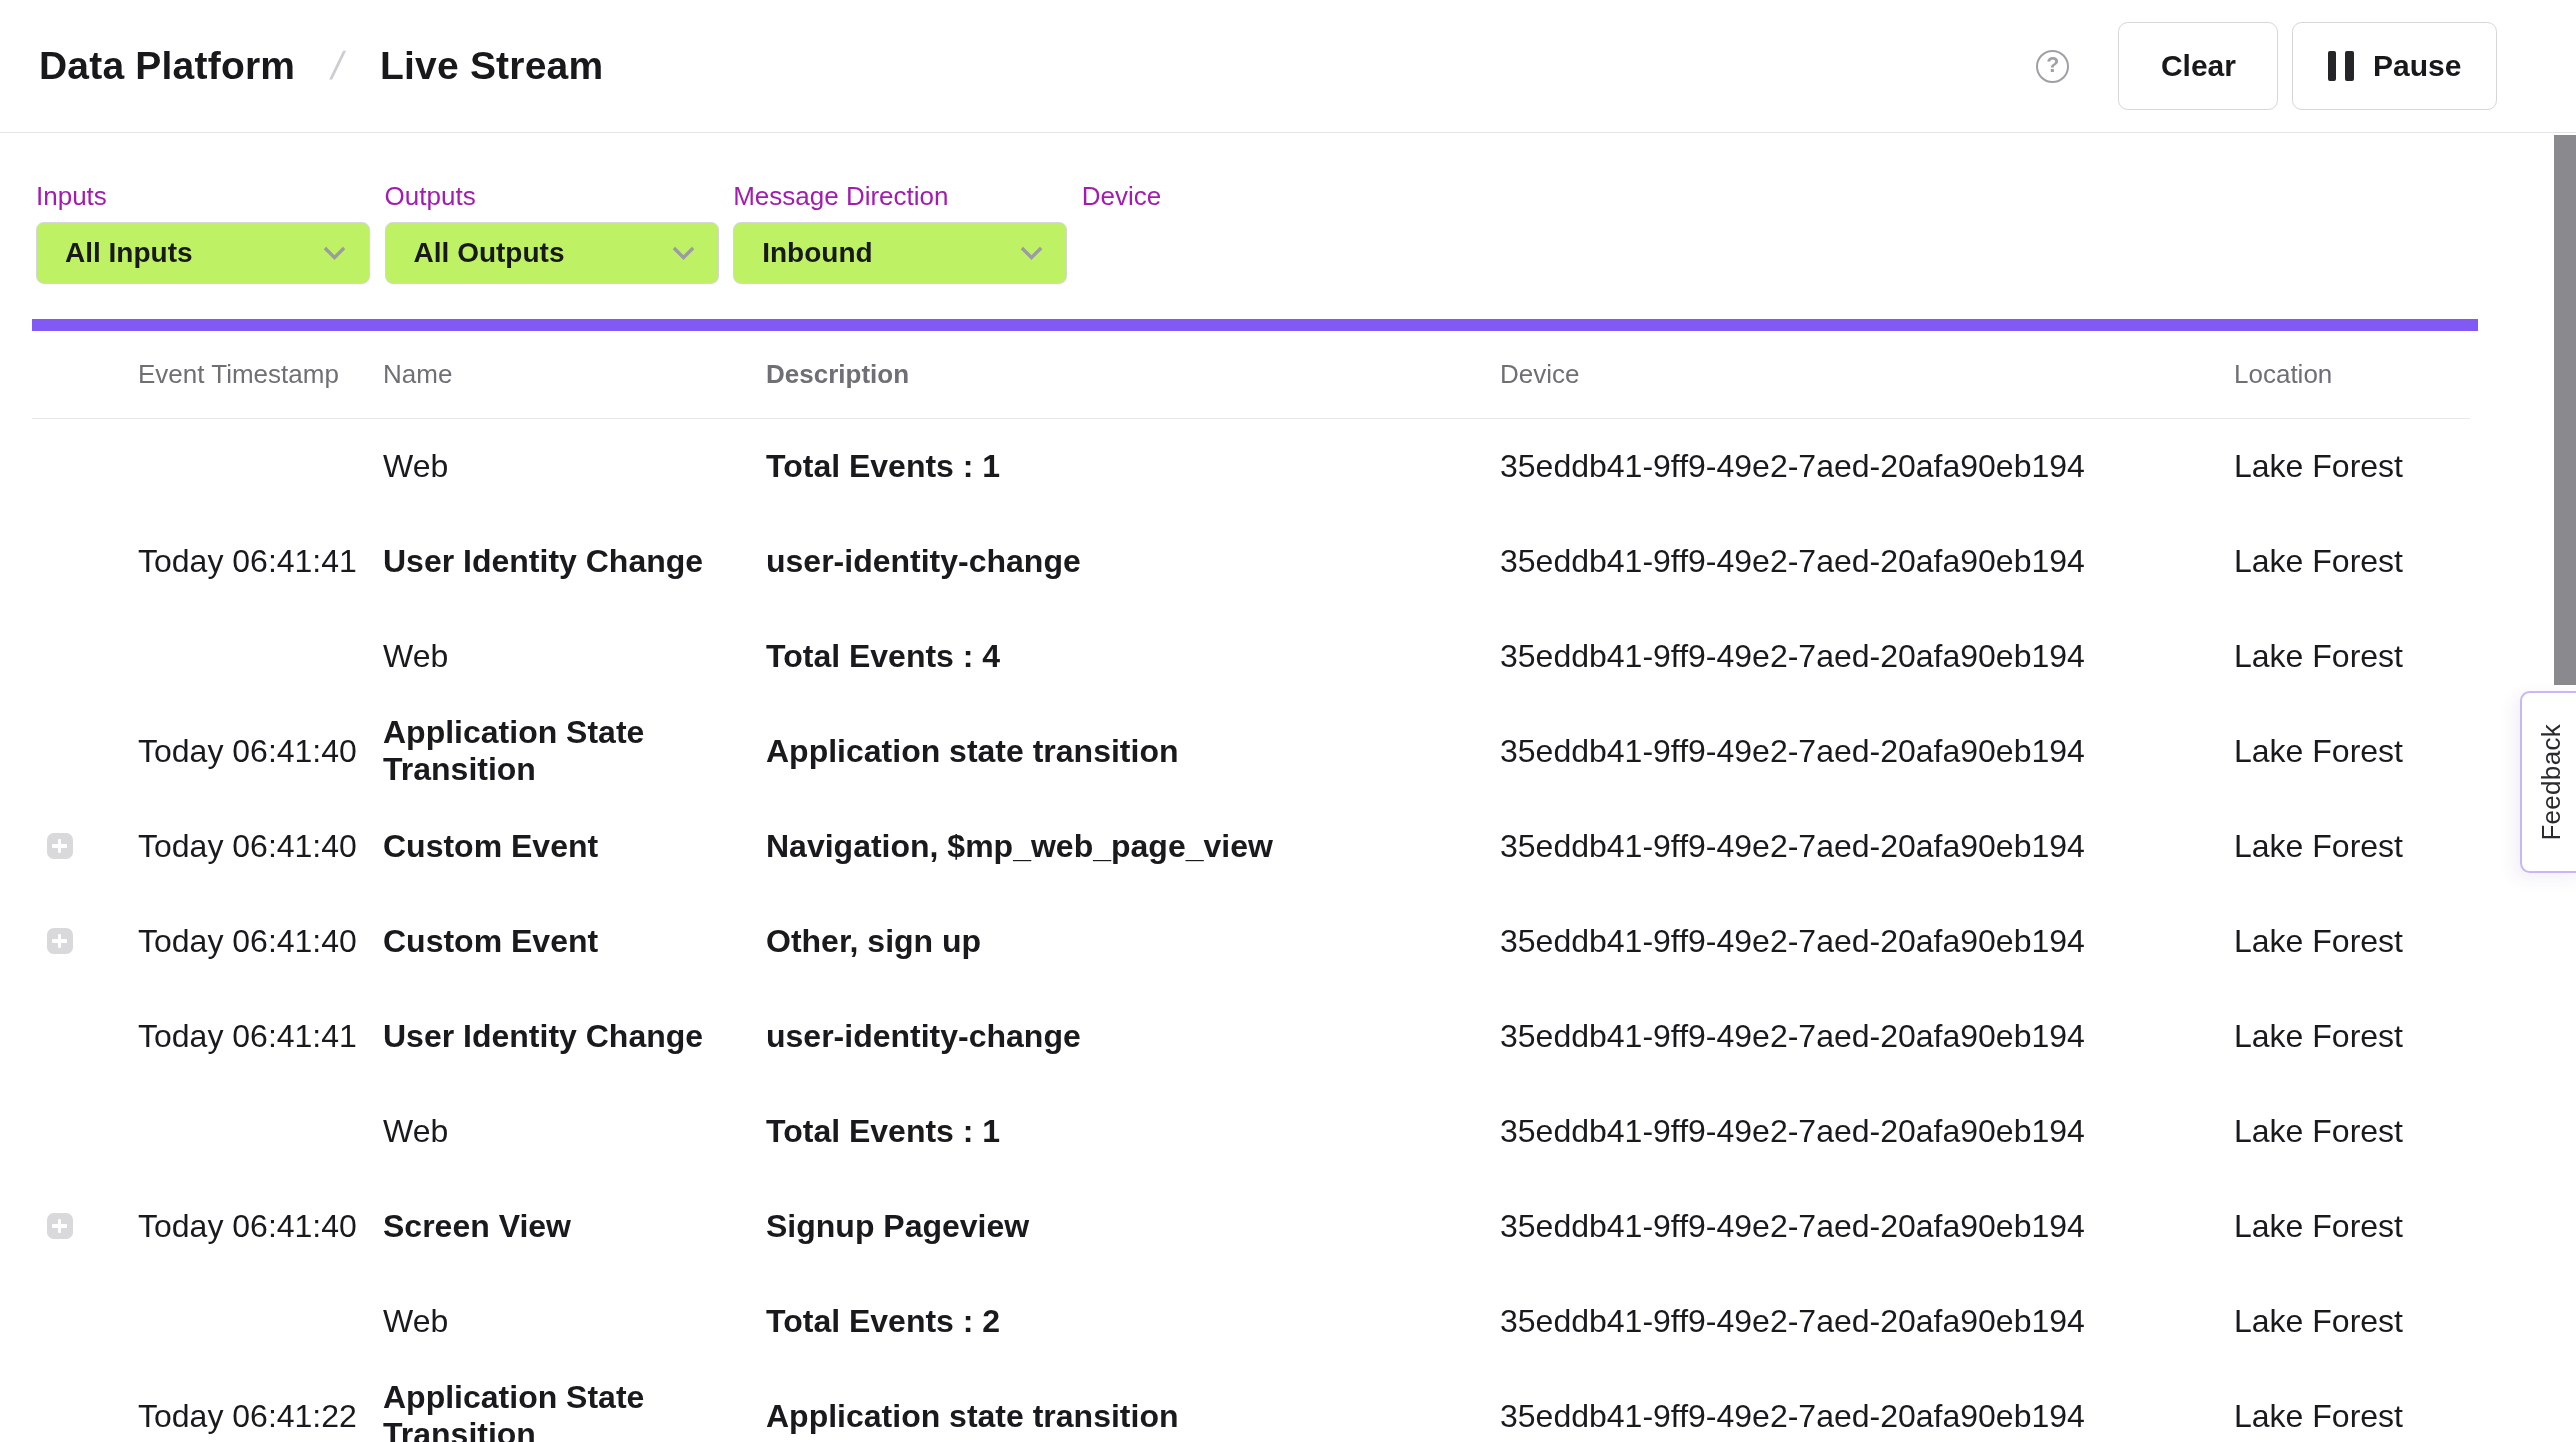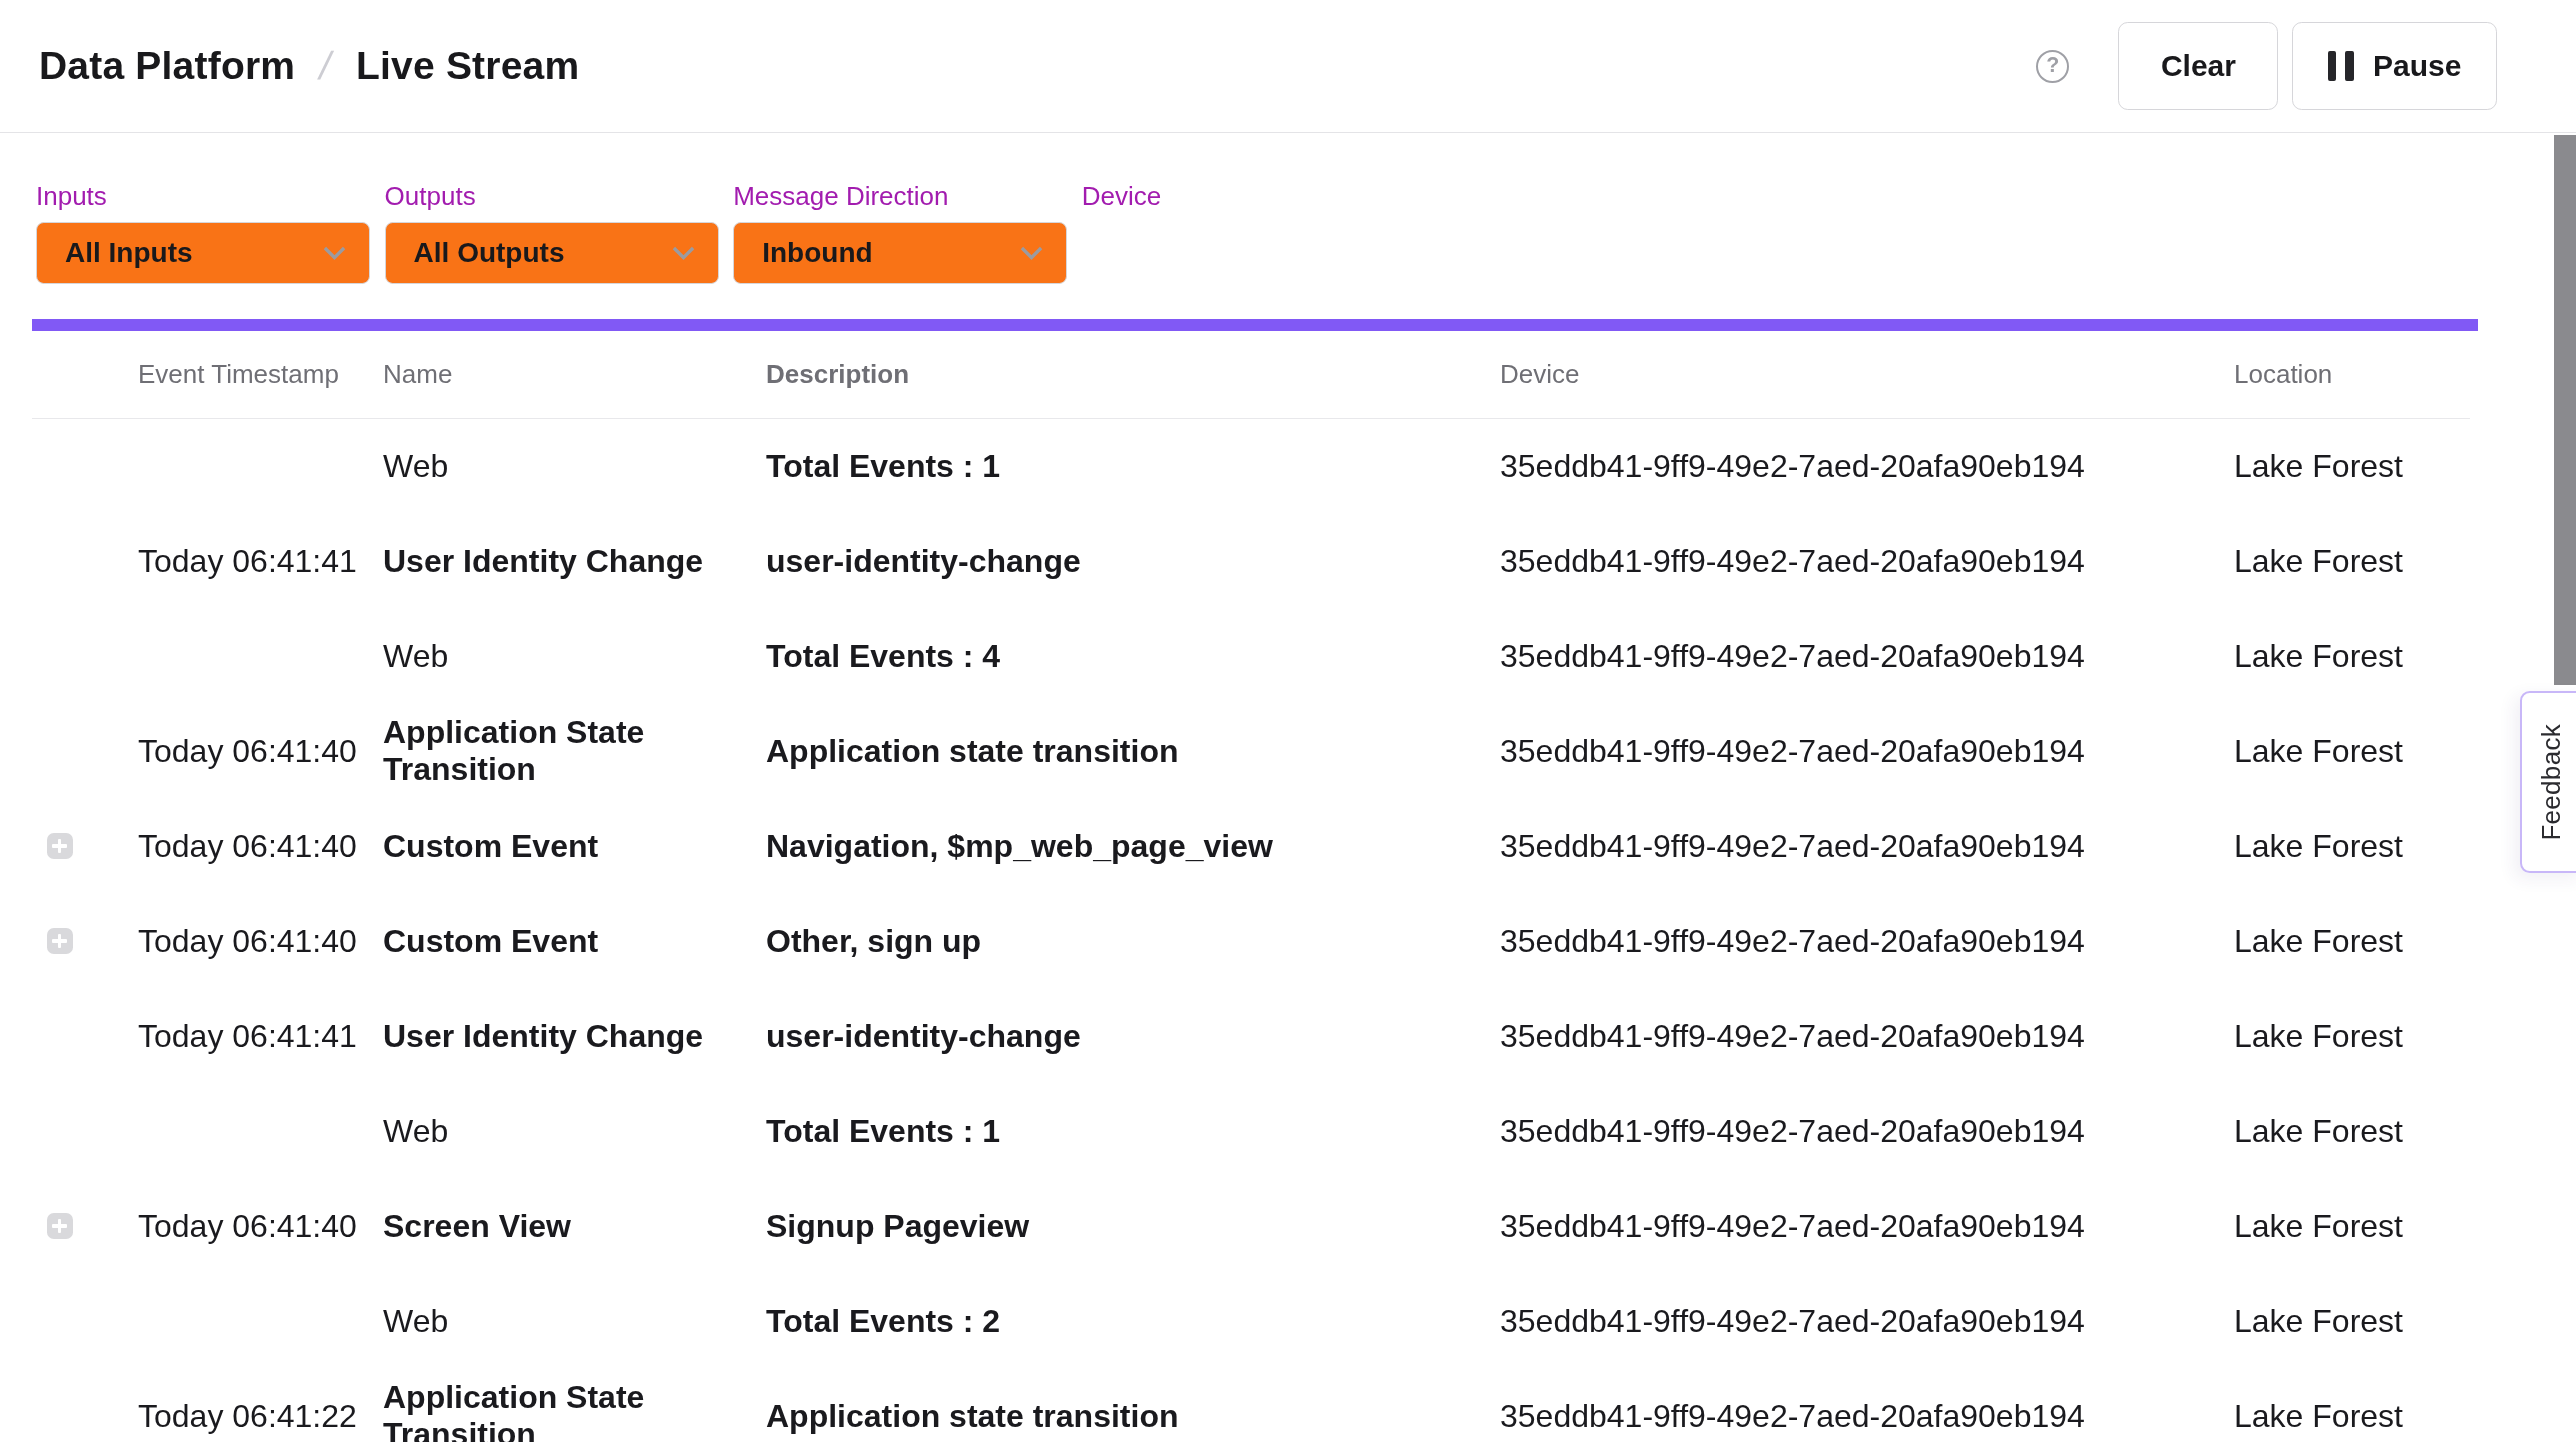--- a/index.html
+++ b/index.html
@@ -13,21 +13,21 @@
     color:#1a1a1e;
   }
 
   
   .topbar {
     height:133px;
     border-bottom:1.9px solid #e4e4e7;
     display:flex; align-items:center; justify-content:space-between;
     padding:0 79px 0 39px;
   }
-  .breadcrumb { display:flex; align-items:center; }
+  .breadcrumb { display:flex; align-items:center;gap:12px; }
   .crumb { font-size:39px; font-weight:600; letter-spacing:0.2px; color:#19191c; }
   .crumb-sep {
     font-size:39px; font-weight:300; color:#cdcdd3;
     margin:0 25px; transform:skewX(-12deg); display:inline-block;
   }
   .topbar-actions { display:flex; align-items:center; }
   .help-icon {
     width:33px; height:33px; border-radius:50%;
     border:2.9px solid #9fa0a6;
     display:flex; align-items:center; justify-content:center;
@@ -47,21 +47,21 @@
   .pause-icon i { display:block; width:8.7px; height:30px; background:#26262a; border-radius:1.9px; }
   .pause-icon i + i { margin-left:8.7px; }
 
   
   .filters { display:flex; margin:48px 0 0 36px; }
   .filter-group { width:334px; margin-right:14.6px; }
   .filter-label { font-size:26px; color:#a21caf; margin-bottom:10px; }
   .select {
     height:62px; border:1.9px solid #d6d6da; border-radius:7.8px;
     display:flex; align-items:center; justify-content:space-between;
-    padding:0 23px 0 28px; cursor:pointer; background:#f97316;
+    padding:0 23px 0 28px; cursor:pointer; background:#bef264;
   }
   .select-value { font-size:28px; font-weight:600; color:#19191c; }
   .chevron { width:23px; height:13.6px; flex:0 0 auto; }
   .chevron polyline { fill:none; stroke:#9b9ba1; stroke-width:3.5; }
 
   
   .accent-bar { margin:35px 0 0 32px; width:2446px; height:11.6px; background:#8159f5; }
 
   
   .table { margin-left:32px; width:2438px; }

